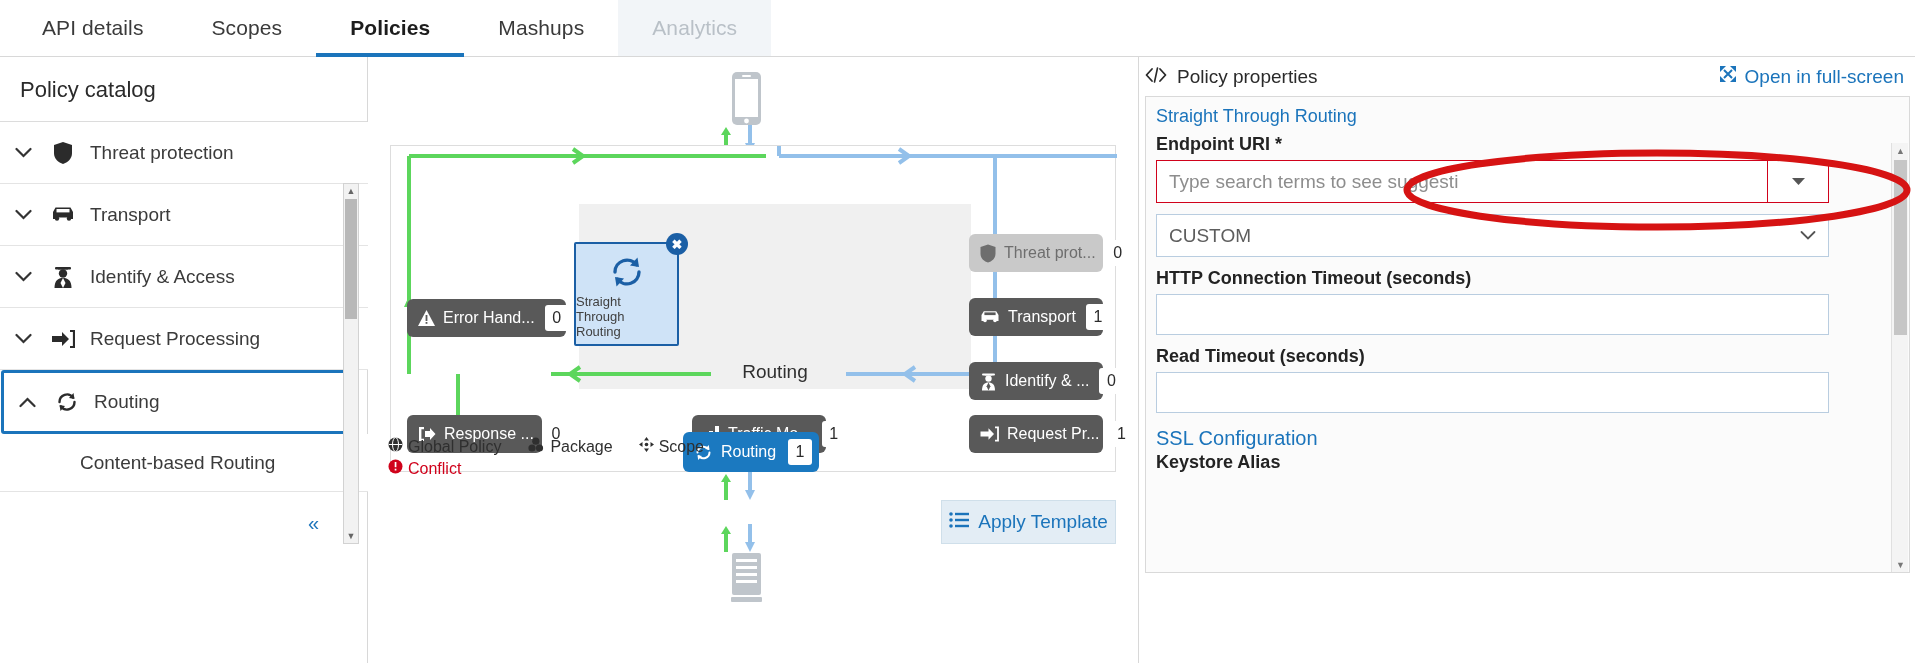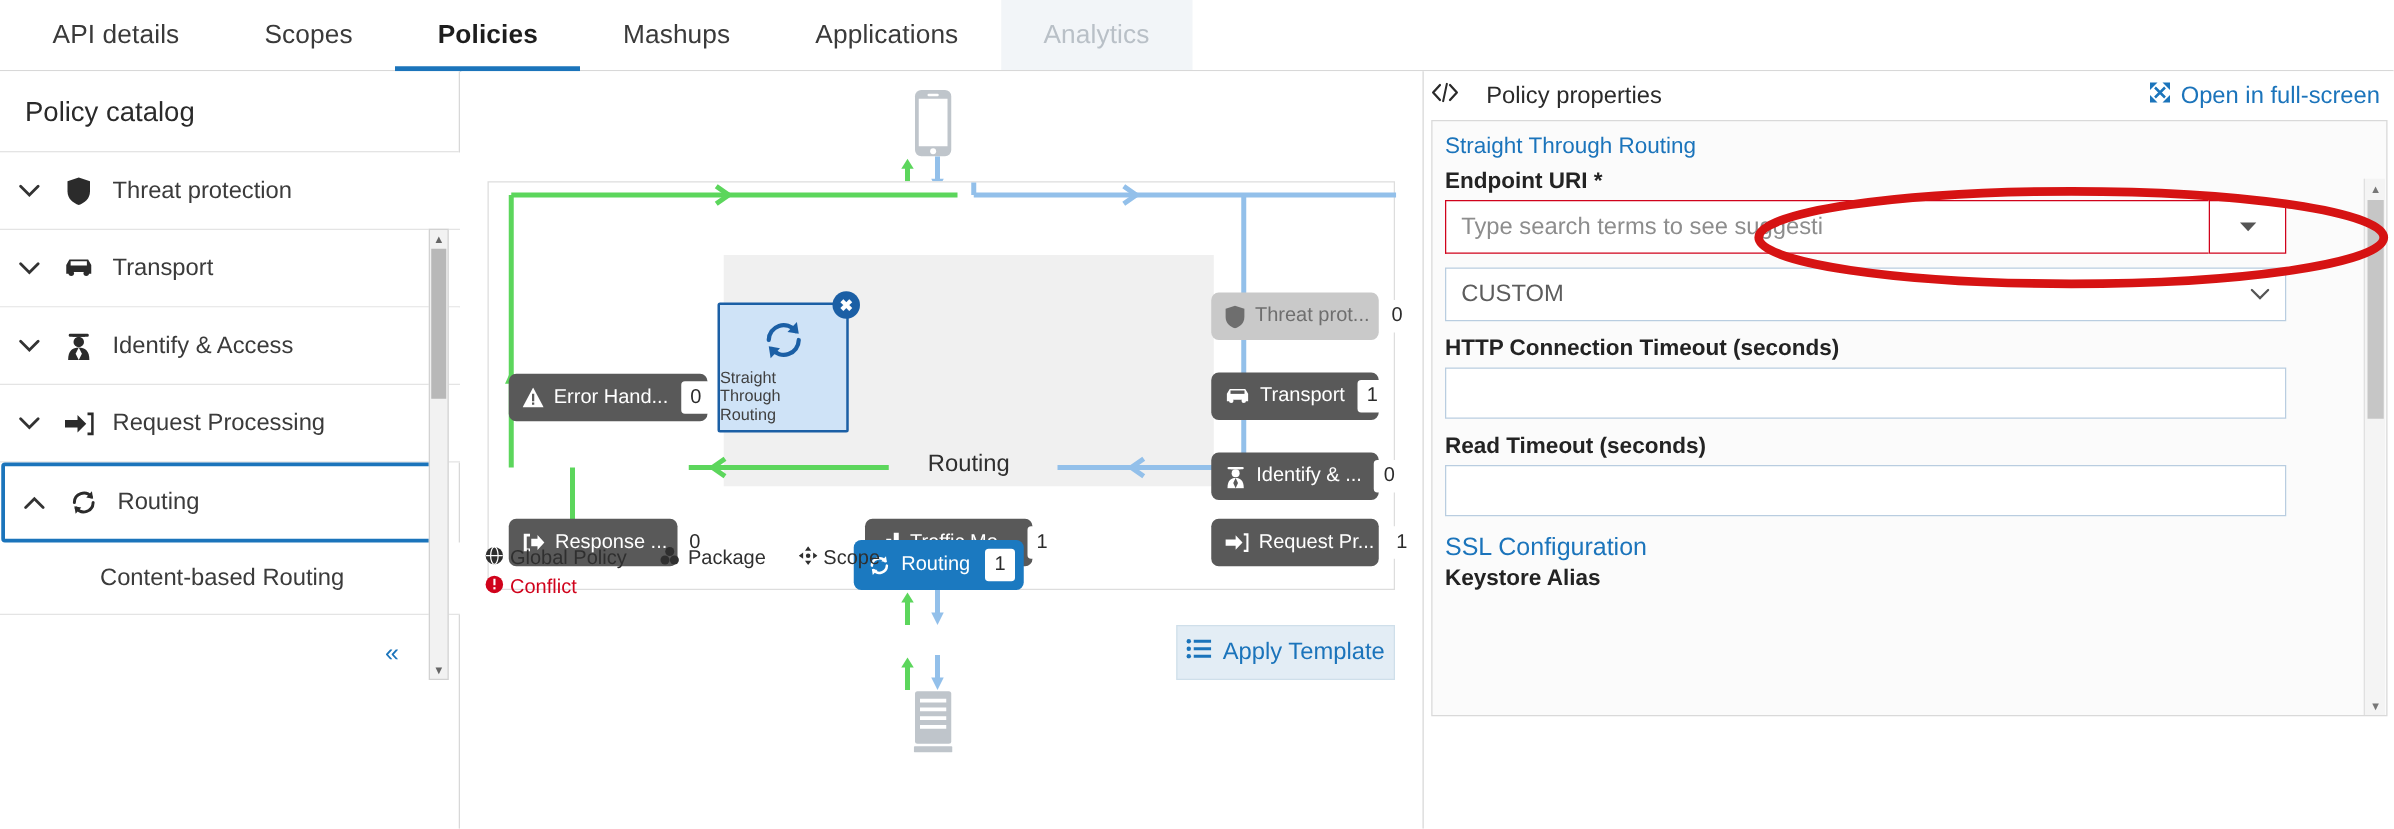--- a/index.html
+++ b/index.html
@@ -170,21 +170,21 @@
   
   .rightpanel {
     position: absolute; left: 1138px; top: 57px; width: 777px; height: 606px;
     background: #ffffff; border-left: 1px solid #d8d8d8;
   }
   .rp-head {
     position: absolute; left: 0; top: 0; width: 777px; height: 39px;
     display: flex; align-items: center; padding: 0 12px 0 6px;
   }
   .rp-head-left {
-    display: flex; align-items: center; gap: 22px;
+    display: flex; align-items: center; gap: 10px;
     font-size: 19px; color: #2a2a2a;
   }
   .rp-head-right {
     margin-left: auto; display: flex; align-items: center; gap: 8px;
     font-size: 19px; color: #1b74bb; cursor: pointer;
   }
   .rp-body {
     position: absolute; left: 6px; top: 39px; width: 765px; height: 477px;
     border: 1px solid #d9d9d9; background: #fbfbfb; overflow: hidden;
   }
@@ -261,23 +261,20 @@
         <span>API details</span>
       </div>
     <div class="tab">
         <span>Scopes</span>
       </div>
     <div class="tab active">
         <span>Policies</span>
       </div>
     <div class="tab">
         <span>Mashups</span>
-      </div>
-    <div class="tab">
-        <span>Applications</span>
       </div>
     <div class="tab disabled">
         <span>Analytics</span>
       </div>
   </div>
 
   <div class="sidebar">
     <div class="sidebar-title">Policy catalog</div>
 
     <div class="cat-list">

